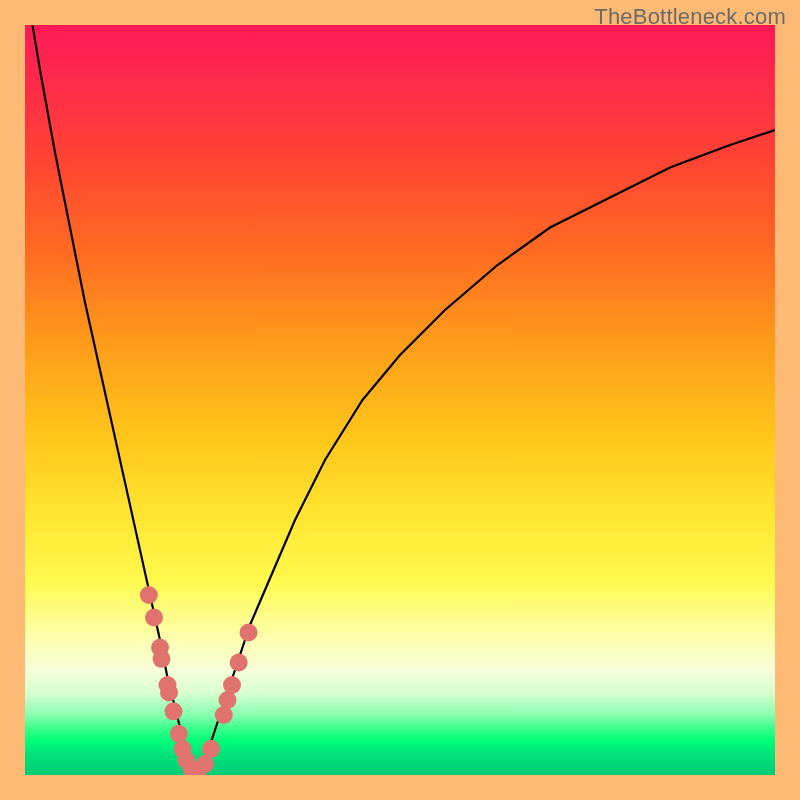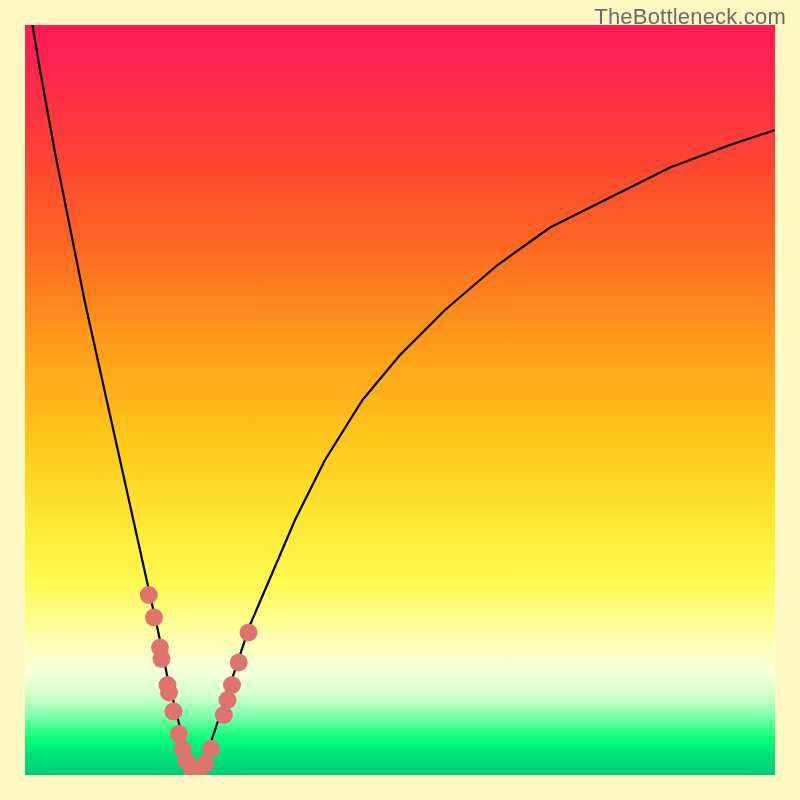--- a/index.html
+++ b/index.html
@@ -7,21 +7,21 @@
     padding: 0;
     width: 800px;
     height: 800px;
     overflow: hidden;
     background: #000;
     font-family: Arial, Helvetica, sans-serif;
   }
   .frame {
     position: absolute;
     inset: 0;
-    background: #fef9c3;
+    background: #fdba74;
   }
   .plot-area {
     position: absolute;
     left: 25px;
     top: 25px;
     width: 750px;
     height: 750px;
     overflow: hidden;
   }
   .gradient-bg {

